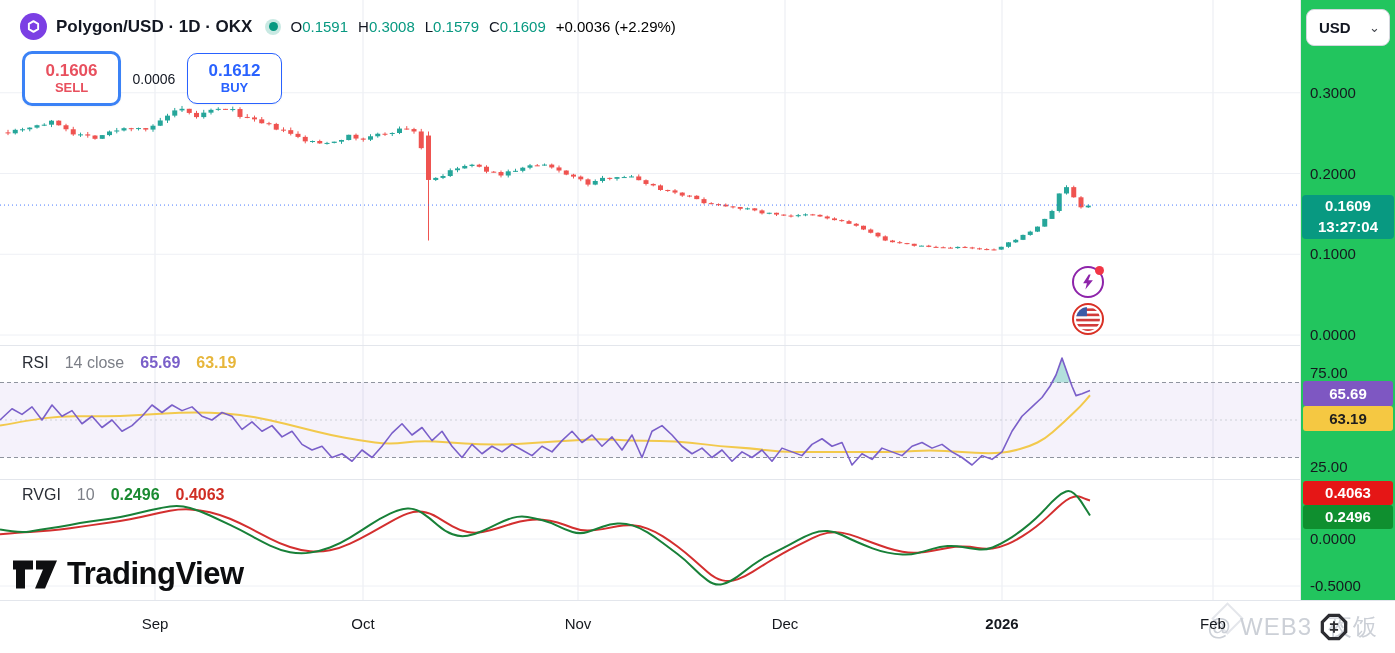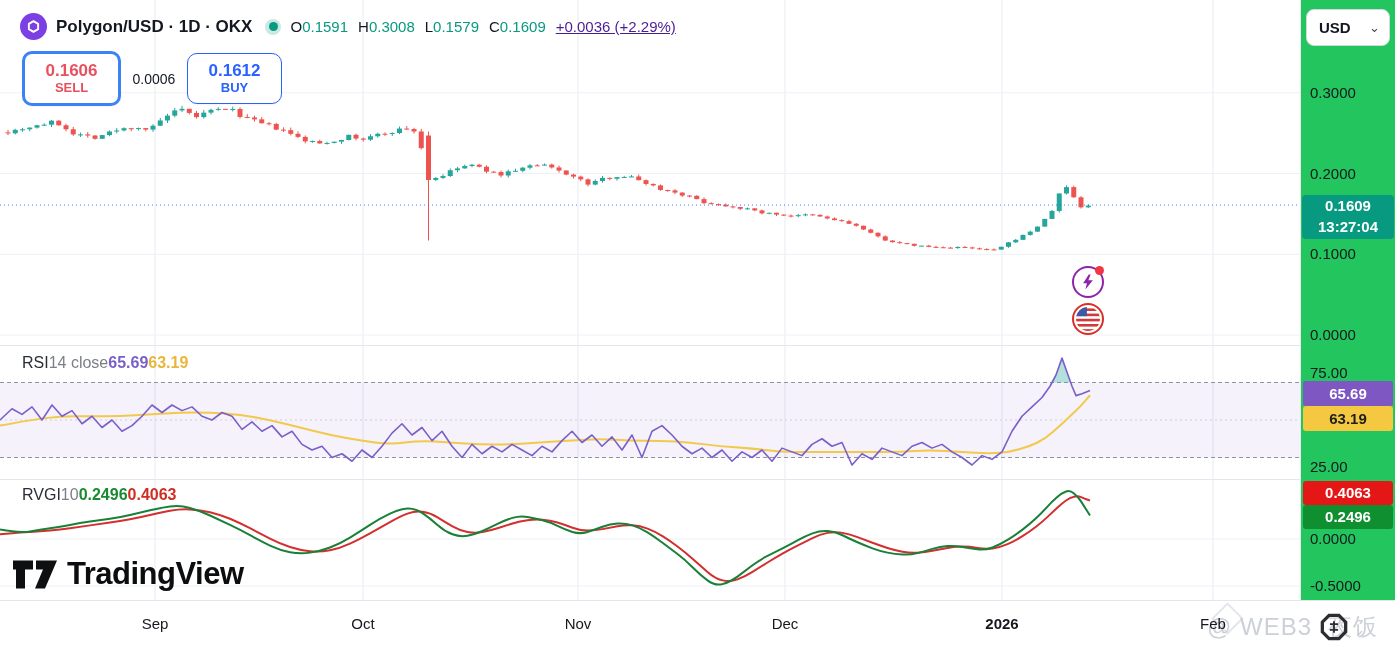--- a/index.html
+++ b/index.html
@@ -25,31 +25,31 @@
   #credit .oct{width:28px;height:28px;margin:0 -20px 0 8px;position:relative;z-index:2;}
   
   #legend-main{position:absolute;left:20px;top:13px;display:flex;align-items:center;gap:9px;text-align:right;}
   #poly-logo{width:27px;height:27px;flex:none;}
   #symbol-title{font-size:17px;font-weight:700;color:#131722;white-space:nowrap;}
   #mkt-dot{width:16px;height:16px;border-radius:50%;background:rgba(8,153,129,.22);display:flex;align-items:center;justify-content:center;margin-left:4px;}
   #mkt-dot i{width:9px;height:9px;border-radius:50%;background:#089981;}
   .ohlc{display:flex;gap:10px;font-size:15px;}
   .ohlc .pair b{color:#131722;font-weight:400;}
   .ohlc .pair span{color:#089981;}
-  .ohlc .chg{color:#4c1d95;text-decoration:underline;}
+  .ohlc .chg{color:#000000;}
   
   #order-panel{position:absolute;left:22px;top:51px;display:flex;align-items:center;}
   .trade-btn{width:93px;height:49px;border-radius:10px;background:#fff;display:flex;flex-direction:column;align-items:center;justify-content:center;cursor:pointer;box-shadow:0 1px 2px rgba(0,0,0,.05);}
   .trade-btn .p{font-size:17px;font-weight:700;line-height:19px;}
   .trade-btn .l{font-size:13px;font-weight:700;line-height:16px;}
   #sell-btn{border:3px solid #3b82f6;color:#e8505e;}
   #buy-btn{border:1px solid #2962ff;color:#2962ff;}
   #spread{width:66px;text-align:center;font-size:14px;color:#131722;}
   
-  .ind-legend{position:absolute;left:22px;display:flex;gap:0;font-size:16px;align-items:baseline;cursor:default;}
+  .ind-legend{position:absolute;left:22px;display:flex;gap:16px;font-size:16px;align-items:baseline;cursor:default;}
   .ind-legend .name{color:#2a2e36;}
   .ind-legend .param{color:#7c7f87;}
   #legend-rsi{top:354px;}
   #legend-rvgi{top:486px;}
   
   .event-icon{position:absolute;width:32px;height:32px;border-radius:50%;background:#fff;box-sizing:border-box;display:flex;align-items:center;justify-content:center;cursor:pointer;}
   #flash-ev{left:1072px;top:266px;border:2px solid #8e24aa;}
   #flash-ev .dot{position:absolute;right:-2px;top:-2px;width:9px;height:9px;border-radius:50%;background:#f23645;}
   #flag-ev{left:1072px;top:303px;border:2px solid #d93025;overflow:hidden;}
   

